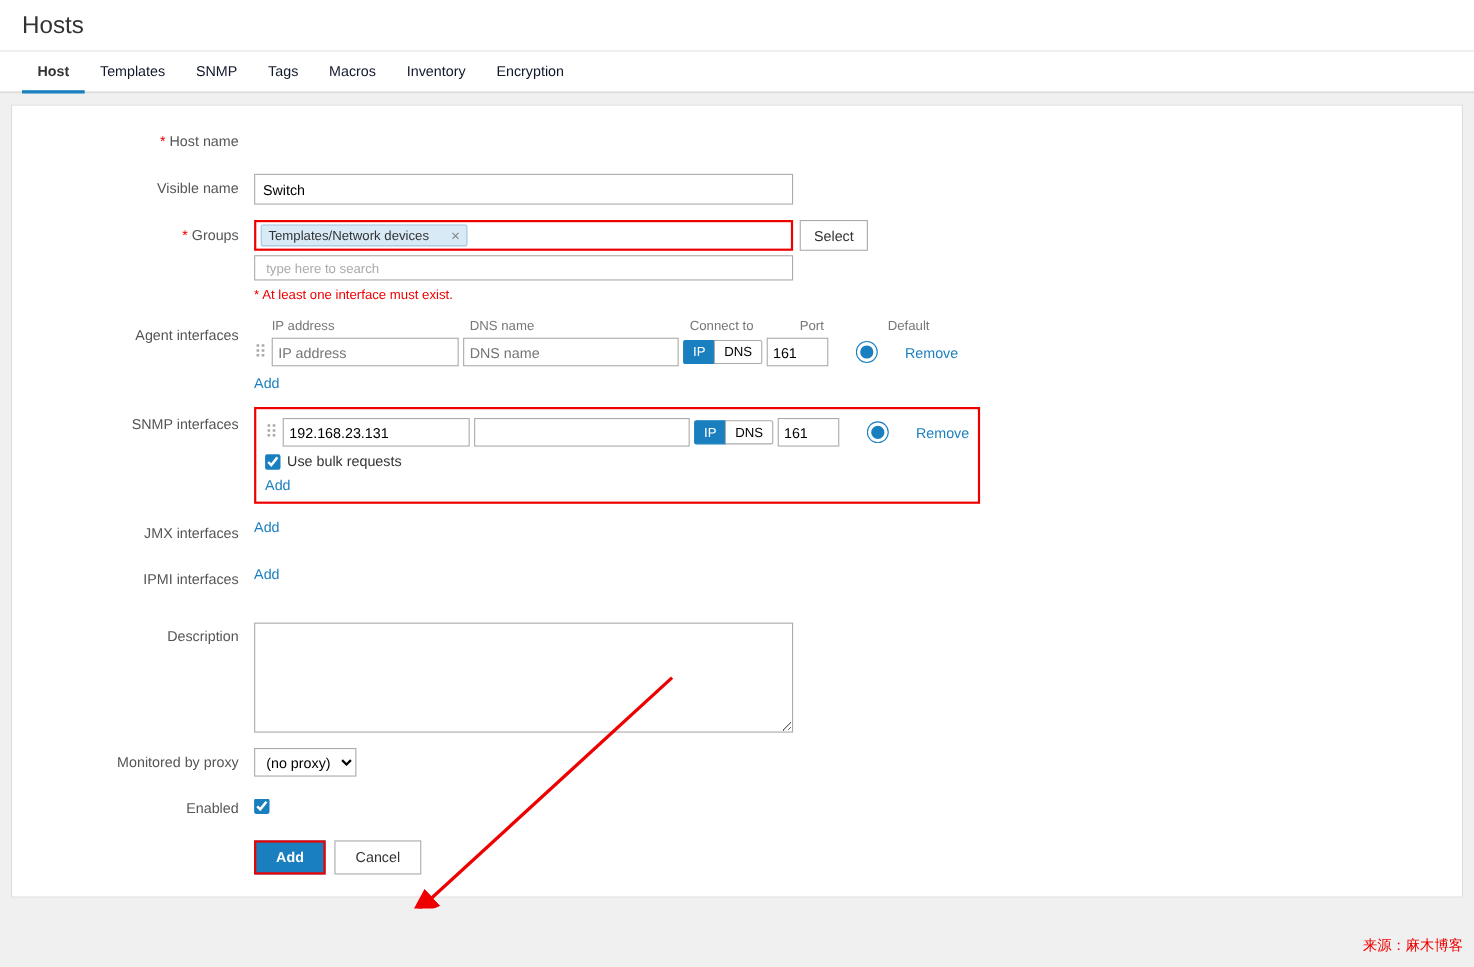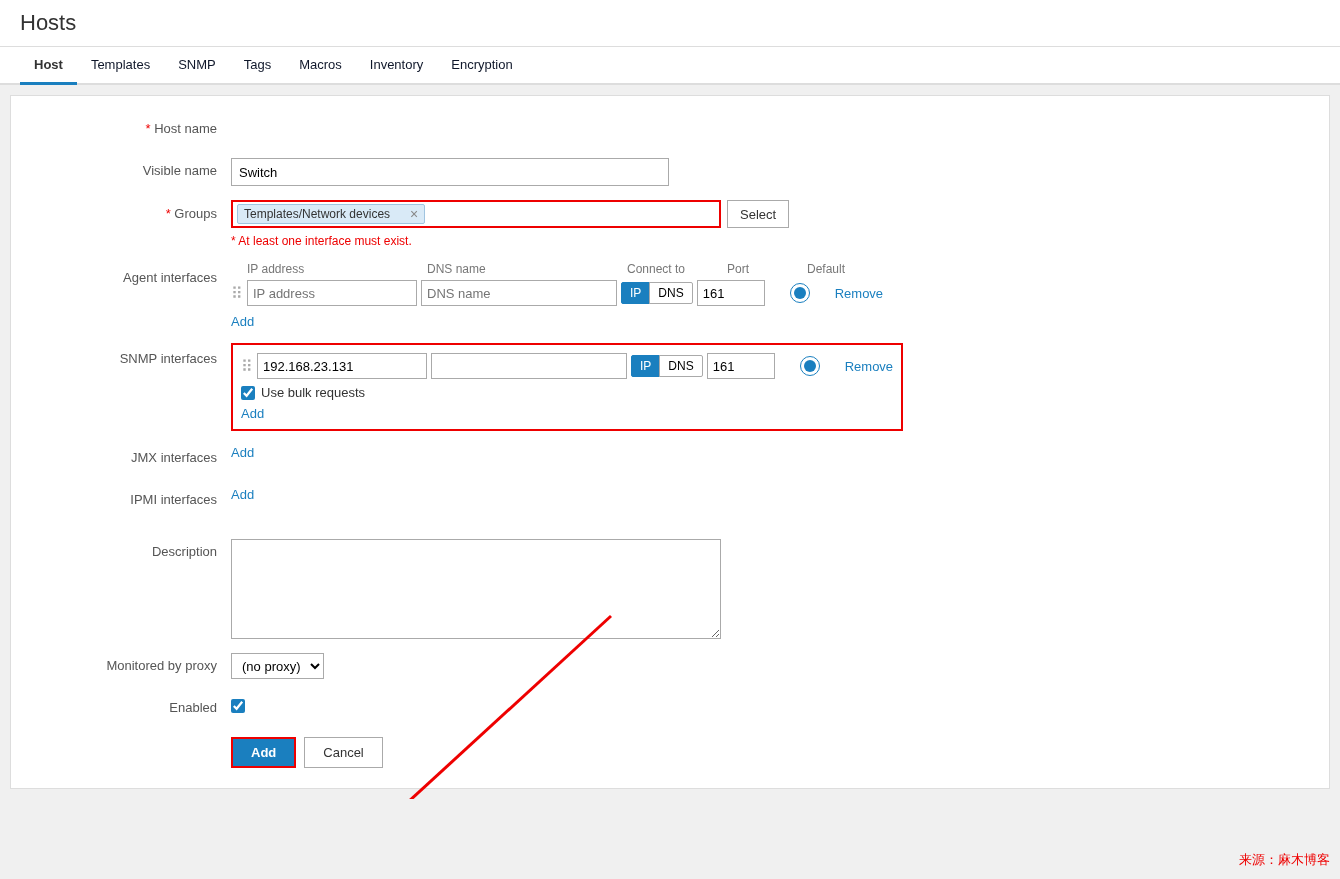--- a/index.html
+++ b/index.html
@@ -76,21 +76,21 @@
       font-size: 13px;
       height: 28px;
       outline: none;
     }
 
     .host-name-input {
       width: 490px;
       border: 2px solid #e00;
     }
     .visible-name-input {
-      width: 438px;
+      width: 490px;
     }
     .groups-tags-row {
       display: flex;
       align-items: center;
       gap: 6px;
     }
     .groups-input-wrapper {
       border: 2px solid #e00;
       display: flex;
       align-items: center;
@@ -184,21 +184,21 @@
       background: #fff;
     }
     .connect-btn.active {
       background: #1a7fbf;
       color: #fff;
       border-color: #1a7fbf;
     }
     .connect-btn:first-child { border-radius: 2px 0 0 2px; }
     .connect-btn:last-child { border-radius: 0 2px 2px 0; margin-left: -1px; }
 
-    .port-input { width: 68px; margin-right: 10px; }
+    .port-input { width: 56px; margin-right: 10px; }
 
     .radio-default {
       width: 20px;
       height: 20px;
       accent-color: #1a7fbf;
     }
     .default-cell {
       width: 50px;
       display: flex;
       align-items: center;
@@ -343,20 +343,23 @@
       <div class="form-label required" style="padding-top:6px;">Groups</div>
       <div class="form-field" style="flex-direction:column; gap:4px;">
         <div class="groups-tags-row">
           <div class="groups-input-wrapper">
             <div class="group-tag">
               <span>Templates/Network devices</span>
               <span class="group-tag-remove">×</span>
             </div>
           </div>
           <button class="select-button">Select</button>
+        </div>
+        <div style="width:490px; border:1px solid #aaa; padding: 3px 6px; background:#fff;">
+          <span class="search-placeholder">type here to search</span>
         </div>
         <div class="validation-msg">* At least one interface must exist.</div>
       </div>
     </div>
 
     <div class="form-row" style="align-items:flex-start;">
       <div class="form-label interface-section-label">Agent interfaces</div>
       <div class="form-field" style="flex-direction:column;">
         <div class="interfaces-header">
           <div style="width:16px;"></div>

